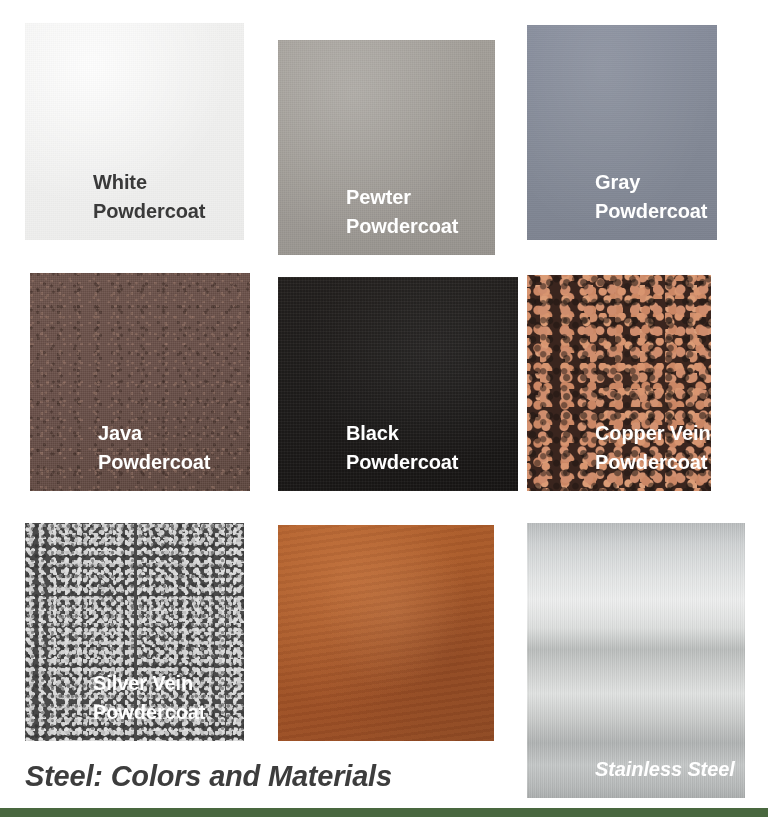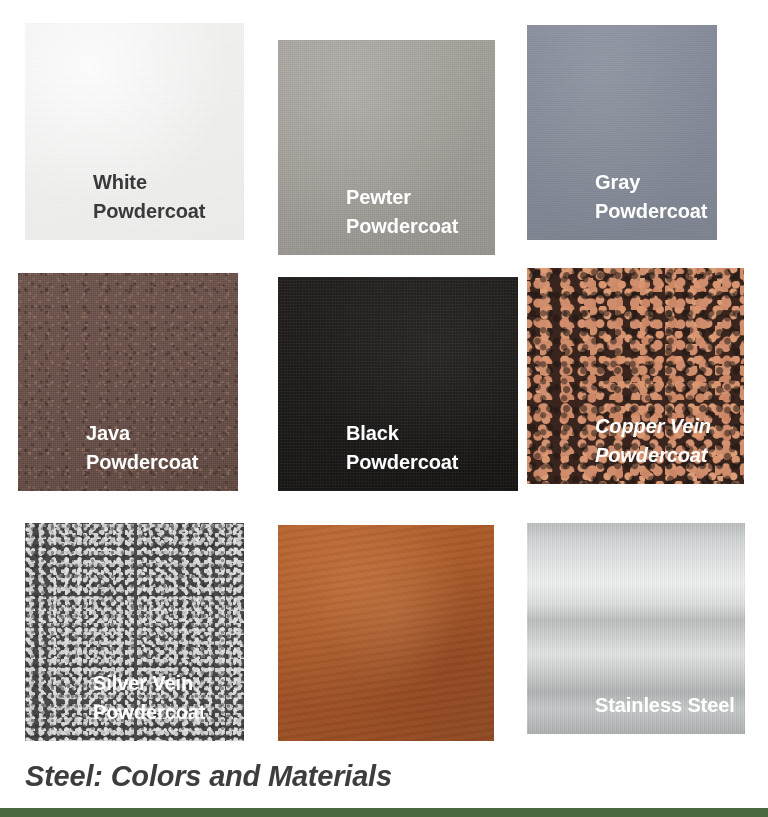--- a/index.html
+++ b/index.html
@@ -55,27 +55,27 @@
   }
   .tile.dark-label .label {
     color: #3a3a3a;
   }
 
   
   #tile-white        { left: 25px;  top: 23px;  width: 219px; height: 217px; }
   #tile-pewter       { left: 278px; top: 40px;  width: 217px; height: 215px; }
   #tile-gray         { left: 527px; top: 25px;  width: 190px; height: 215px; }
 
-  #tile-java         { left: 18px;  top: 273px; width: 220px; height: 218px; padding-left: 34px; }
+  #tile-java         { left: 30px;  top: 273px; width: 220px; height: 218px; padding-left: 34px; }
   #tile-black        { left: 278px; top: 277px; width: 240px; height: 214px; }
-  #tile-coppervein   { left: 527px; top: 268px; width: 217px; height: 216px; font-style: italic; }
+  #tile-coppervein   { left: 527px; top: 275px; width: 184px; height: 216px; }
 
   #tile-silvervein   { left: 25px;  top: 523px; width: 219px; height: 218px; padding-left: 12px; }
   #tile-corten       { left: 278px; top: 525px; width: 216px; height: 216px; }
-  #tile-stainless    { left: 527px; top: 523px; width: 218px; height: 211px; }
+  #tile-stainless    { left: 527px; top: 523px; width: 218px; height: 275px; font-style: italic; }
 
   
 
   
   .tex-white {
     background:
       radial-gradient(circle at 30% 20%, rgba(255,255,255,0.9) 0%, rgba(255,255,255,0) 60%),
       linear-gradient(160deg, #f3f3f2 0%, #f0f0ef 55%, #ededec 100%);
   }
   .tex-white::after {

